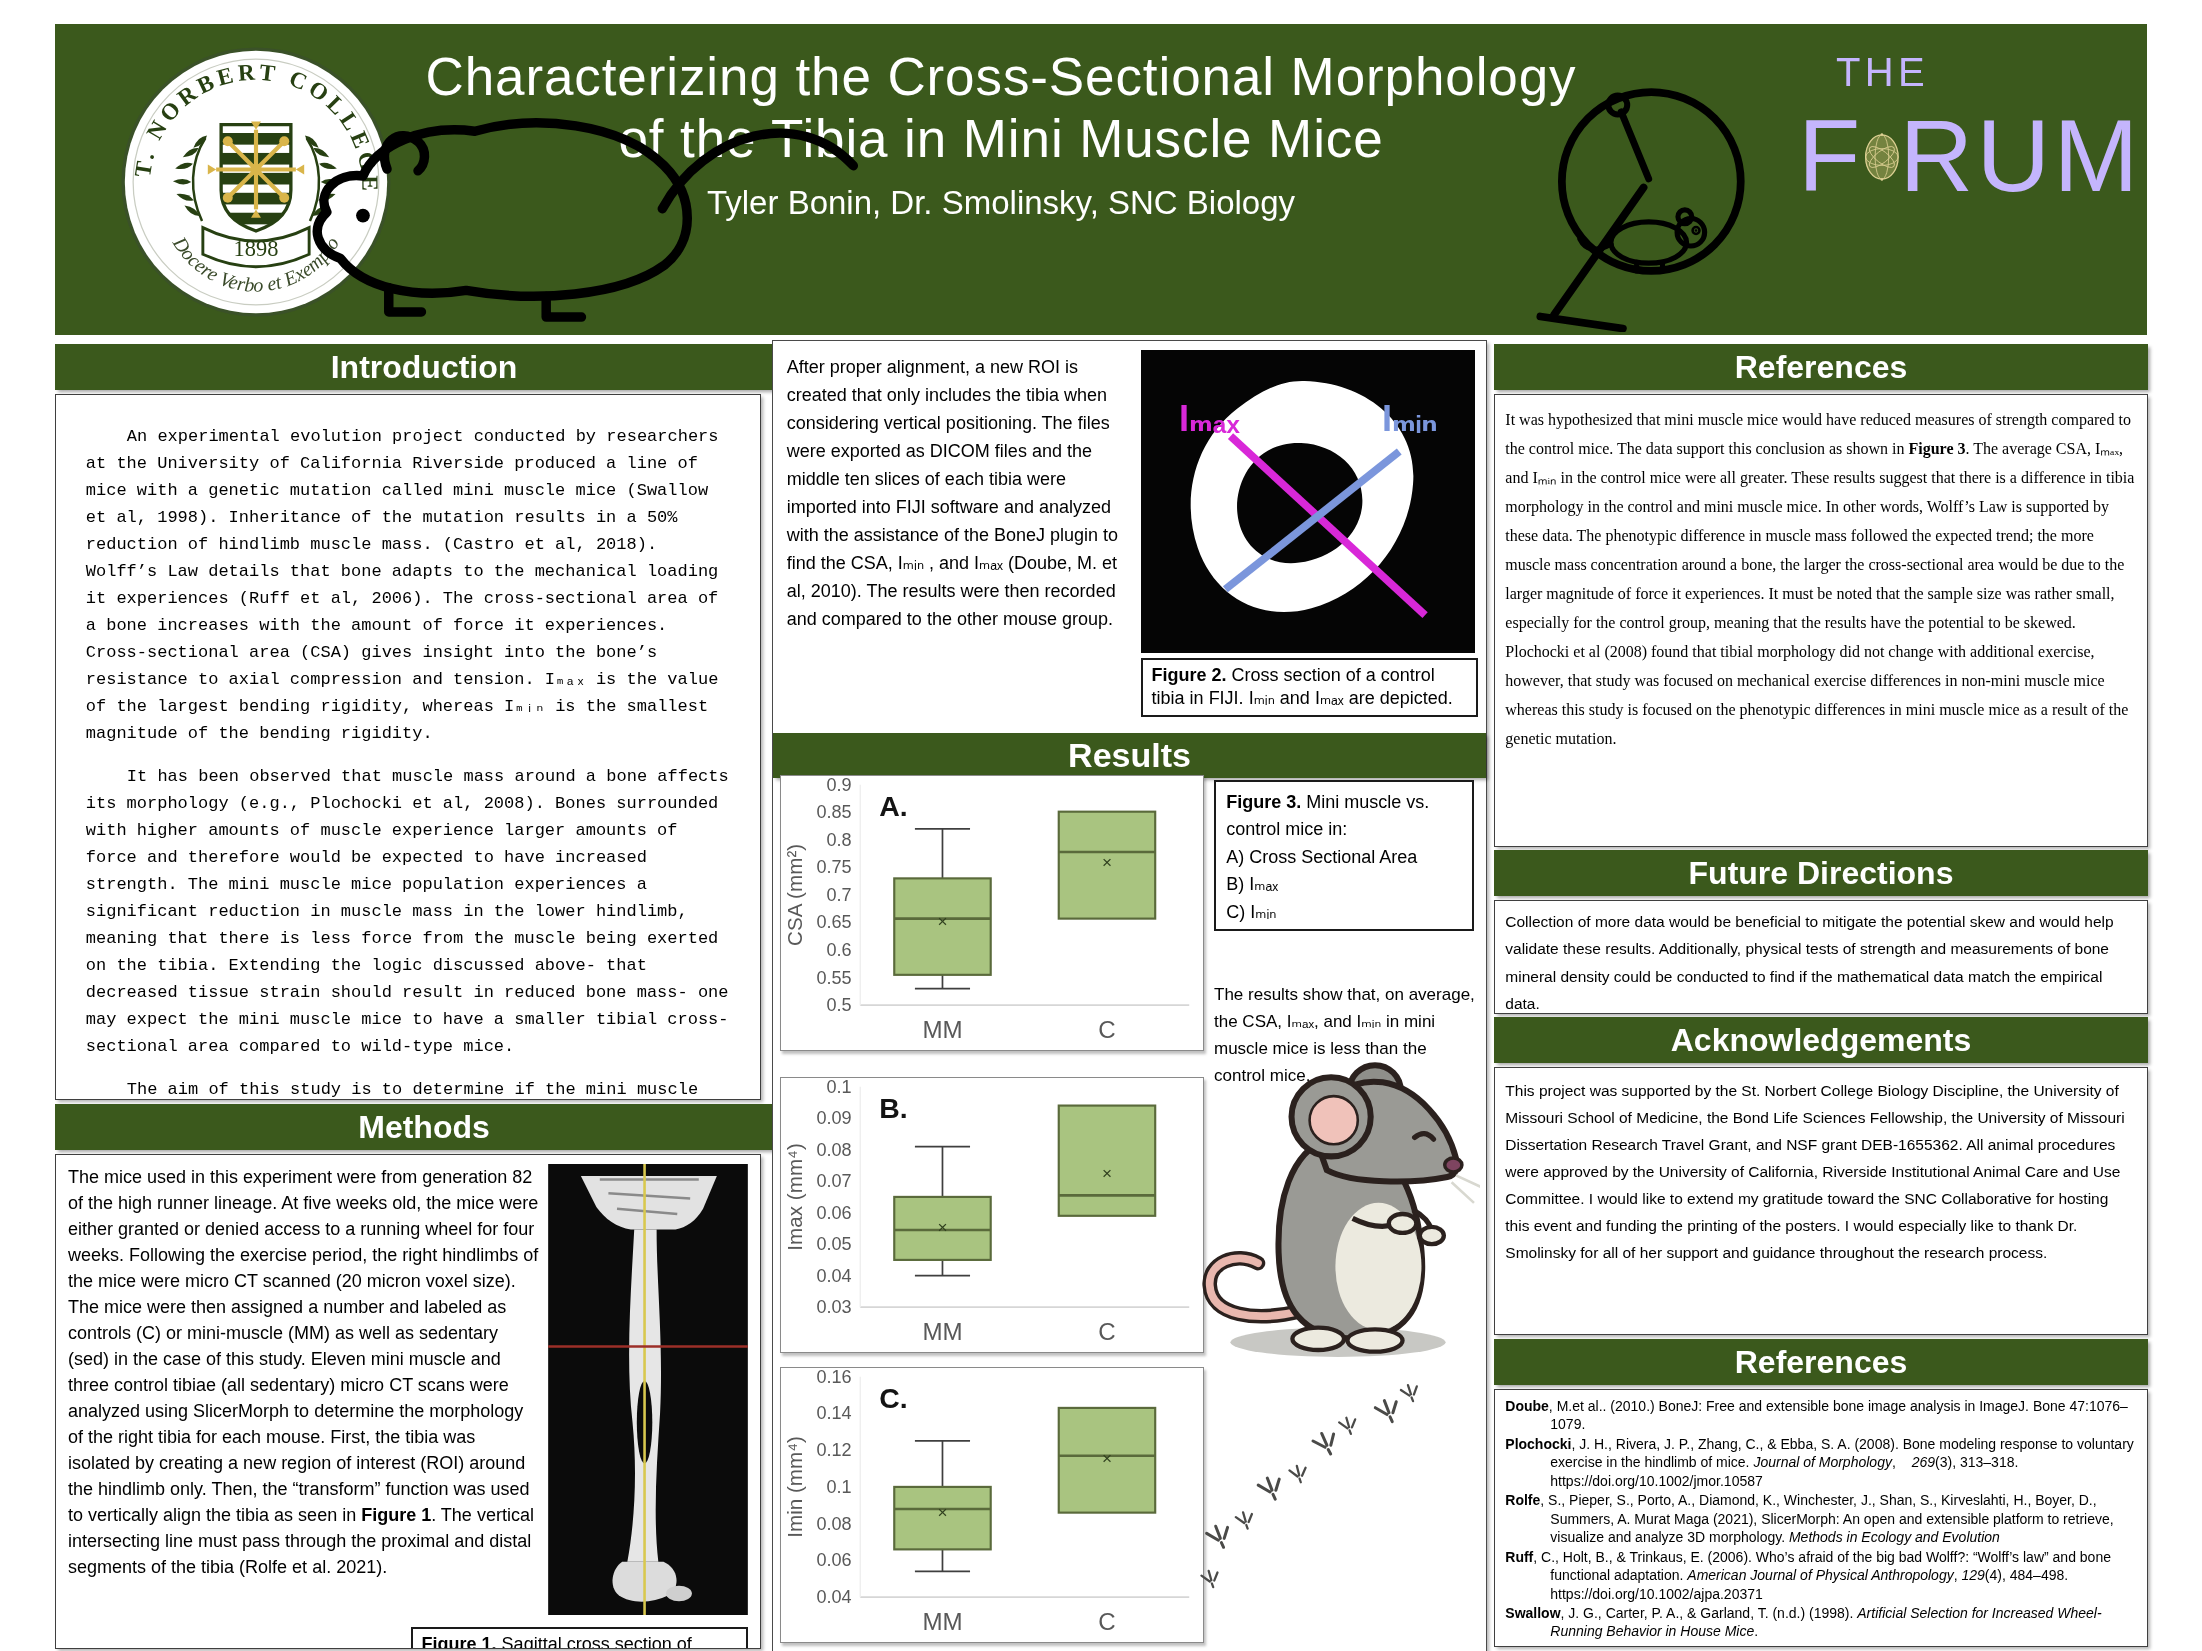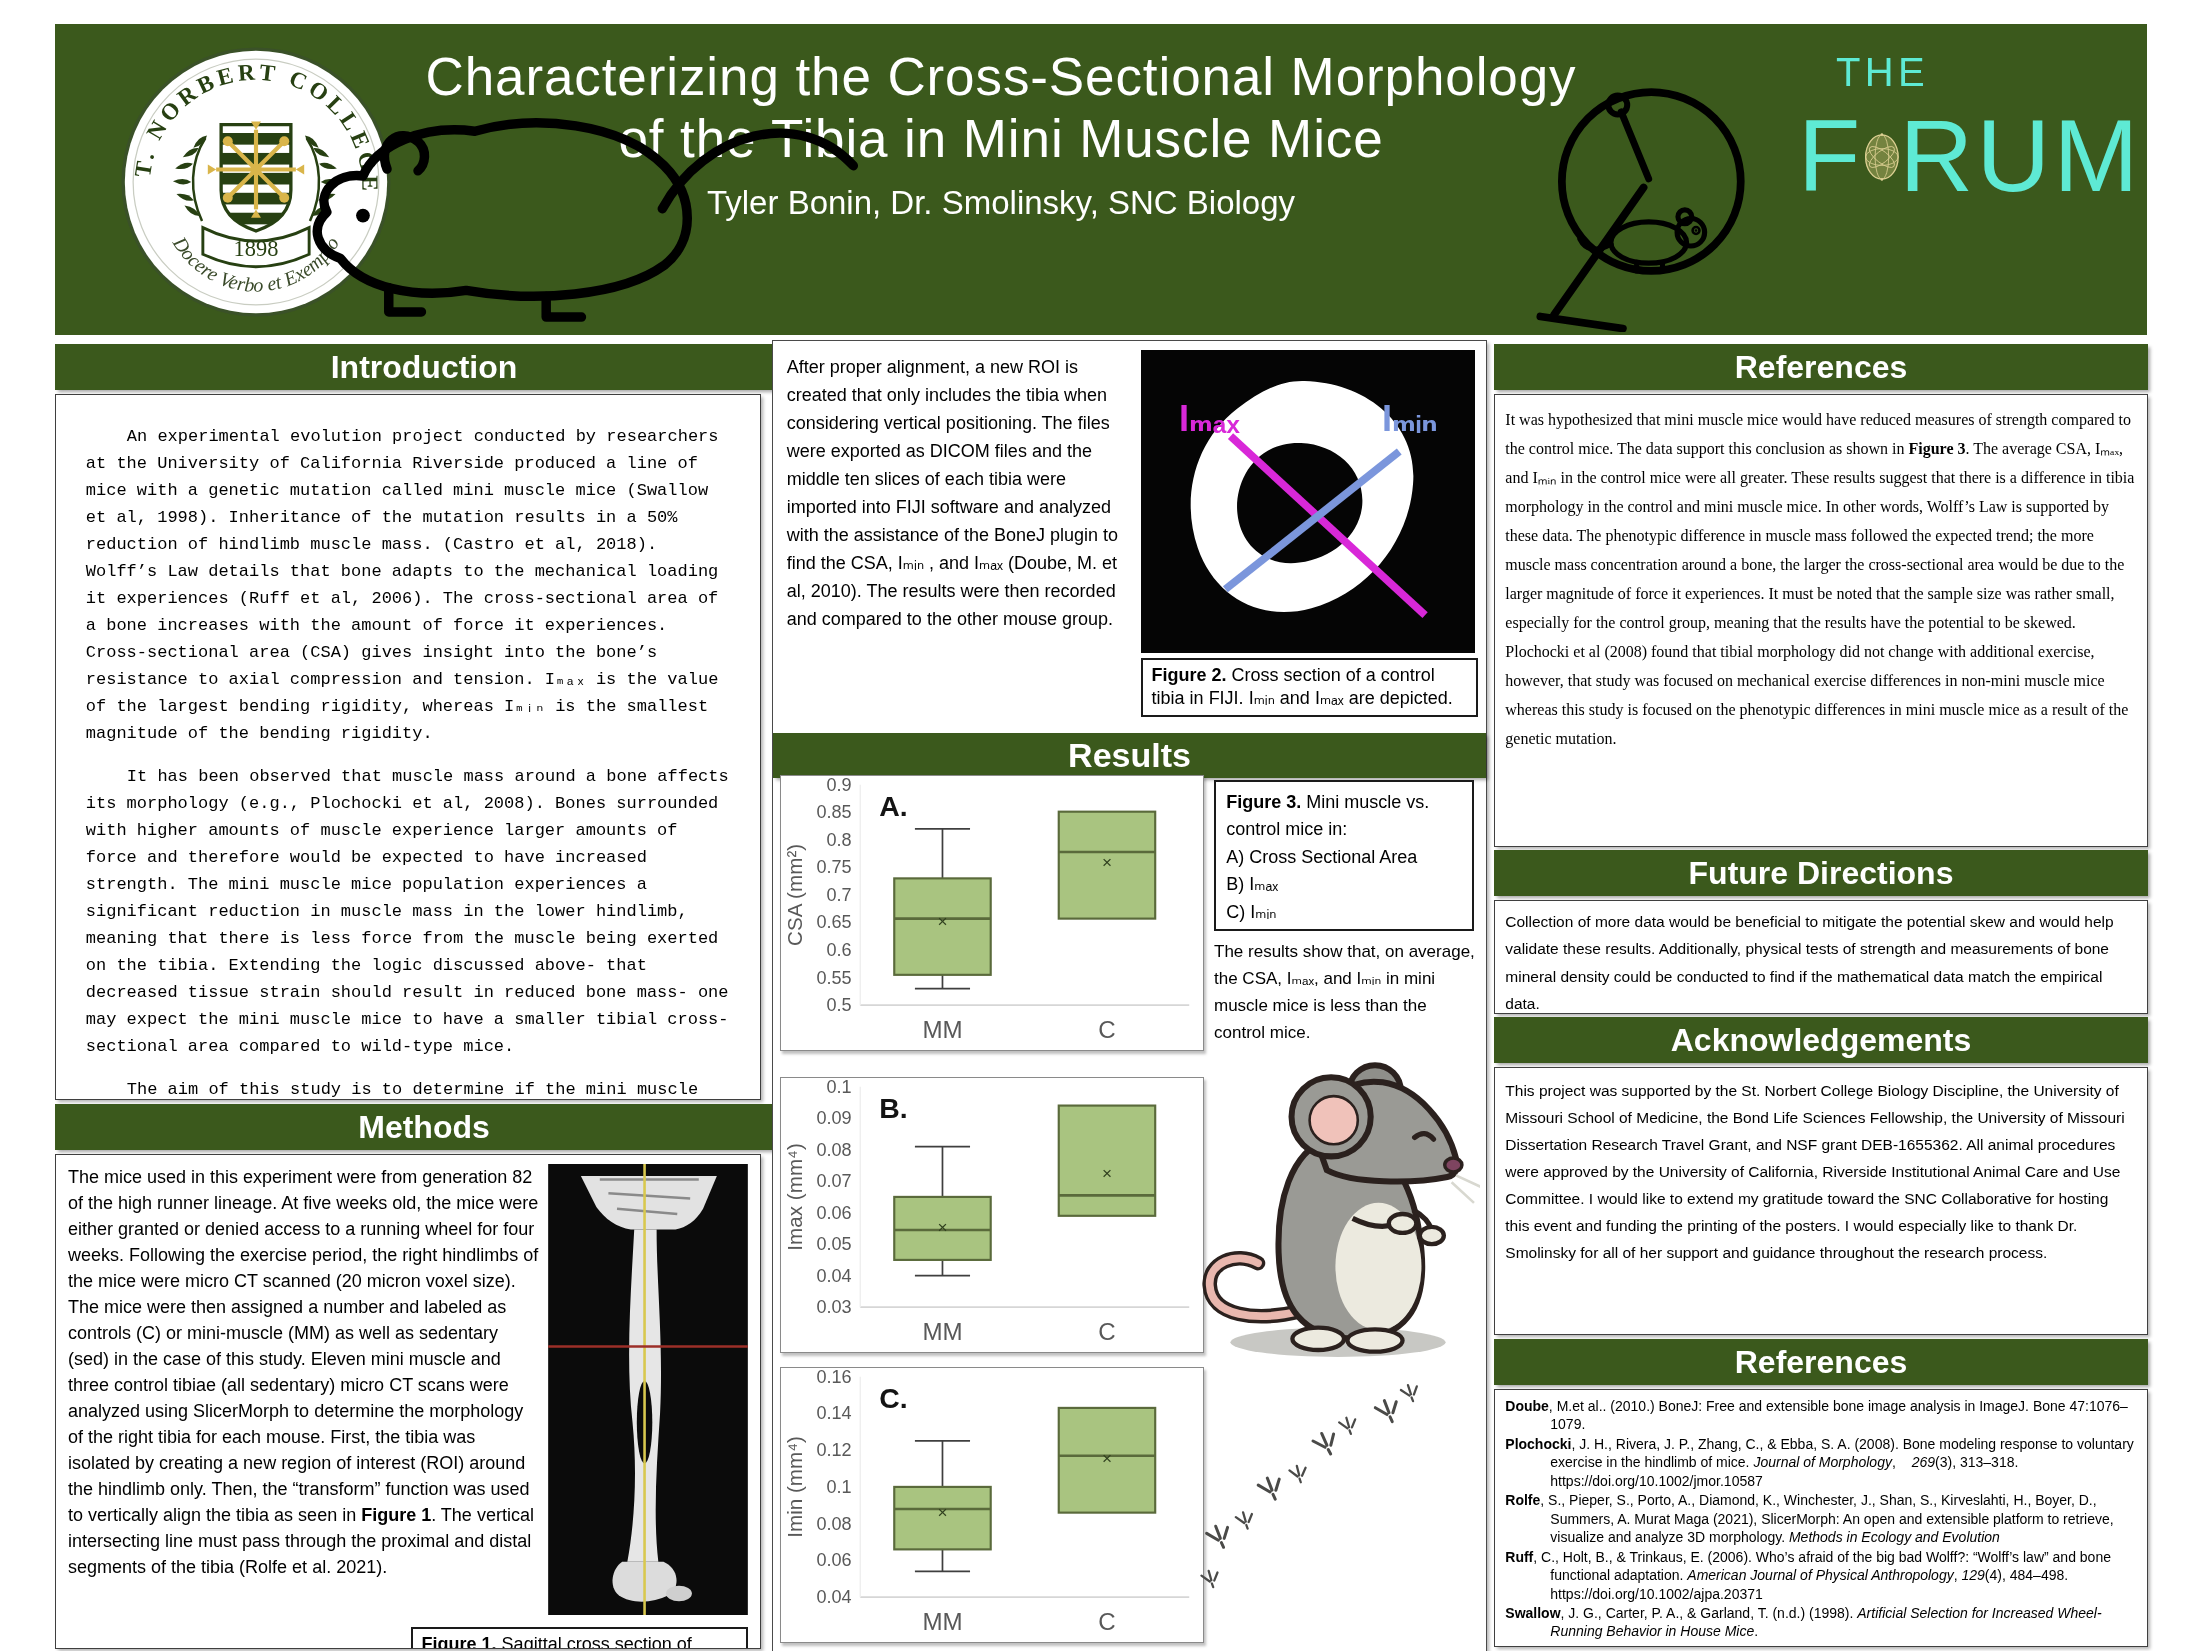--- a/index.html
+++ b/index.html
@@ -5,21 +5,21 @@
   :root{ --green:#3b591c; --ink:#111; }
   html,body{margin:0;padding:0;background:#fff;}
   .page{position:relative;width:2203px;height:1652px;background:#fff;
         font-family:"Liberation Sans","DejaVu Sans",sans-serif;color:#000;overflow:hidden;}
   .abs{position:absolute;}
   
   .poster-header{left:55px;top:24px;width:2092px;height:311px;background:var(--green);}
   .title-block{left:361px;top:22.4px;width:1170px;text-align:center;color:#fff;z-index:2;}
   .title-block h1{margin:0;font-size:53px;line-height:62px;font-weight:400;letter-spacing:0.9px;}
   .authors{font-size:33px;margin-top:13.8px;font-weight:400;}
-  .forum-logo{left:1743px;top:26px;width:344px;color:#5eead4;}
+  .forum-logo{left:1743px;top:26px;width:344px;color:#c4b5fd;}
   .forum-the{font-size:40px;letter-spacing:4.3px;margin-left:38px;font-weight:400;}
   .forum-word{display:flex;align-items:center;margin-top:1.7px;}
   .forum-word .big{font-size:102px;font-weight:300;letter-spacing:3.4px;line-height:103px;}
   
   .sec-bar{background:var(--green);color:#fff;text-align:center;font-weight:bold;
            font-size:32px;line-height:46px;height:46px;box-shadow:2.6px 3.4px 3.4px rgba(0,0,0,.35);}
   .box{background:#fff;border:1.7px solid #3f3f3f;box-shadow:2.6px 3.4px 3.4px rgba(0,0,0,.3);
        overflow:hidden;box-sizing:border-box;}
   .col-left-bar{left:55px;width:706px;padding-left:16px;}
   .col-right-bar{left:1494px;width:654px;}
@@ -32,21 +32,21 @@
   
   .mid-panel{left:772px;top:340px;width:713px;height:1310px;background:#fff;border:1.7px solid #4a4a4a;
              box-shadow:2.6px 3.4px 3.4px rgba(0,0,0,.3);}
   .pipeline-text{left:13.8px;top:12px;width:348px;font-size:18px;line-height:28px;}
   .fig2-wrap{left:368px;top:8.6px;width:334px;height:303px;}
   .fig2-cap{left:368px;top:317px;width:337px;}
   .results-bar{left:0;top:392px;width:713px;height:45px;font-size:34px;line-height:45px;}
   .chart-box{left:6.9px;width:422px;height:274px;border:1.7px solid #8a8a8a;background:#fff;box-shadow:1.7px 2.6px 2.6px rgba(0,0,0,.25);}
   .fig3-box{left:441px;top:439px;width:260px;height:151px;border:2.6px solid #1a1a1a;padding:6.9px 10.3px;
             font-size:18px;line-height:27.5px;box-sizing:border-box;background:#fff;}
-  .summary-text{left:441px;top:597px;width:268px;font-size:17px;line-height:27px;}
+  .summary-text{left:441px;top:640px;width:268px;font-size:17px;line-height:27px;}
   
   .concl-box{left:1494px;top:394px;width:654px;height:453px;padding:10.3px 10.3px;font-size:16px;line-height:29px;font-family:Liberation Serif, serif;}
   .fd-box{left:1494px;top:900px;width:654px;height:114px;padding:6.9px 10.3px;font-size:15.5px;line-height:27.5px;}
   .ack-box{left:1494px;top:1067px;width:654px;height:268px;padding:8.6px 10.3px;font-size:15.5px;line-height:27px;}
   .ref-box{left:1494px;top:1389px;width:654px;height:258px;padding:6.9px 10.3px;font-size:14px;line-height:18.5px;}
   .ref-box div{padding-left:45px;text-indent:-45px;margin-bottom:0.9px;}
   svg{display:block;}
 </style>
 </head>
 <body>

